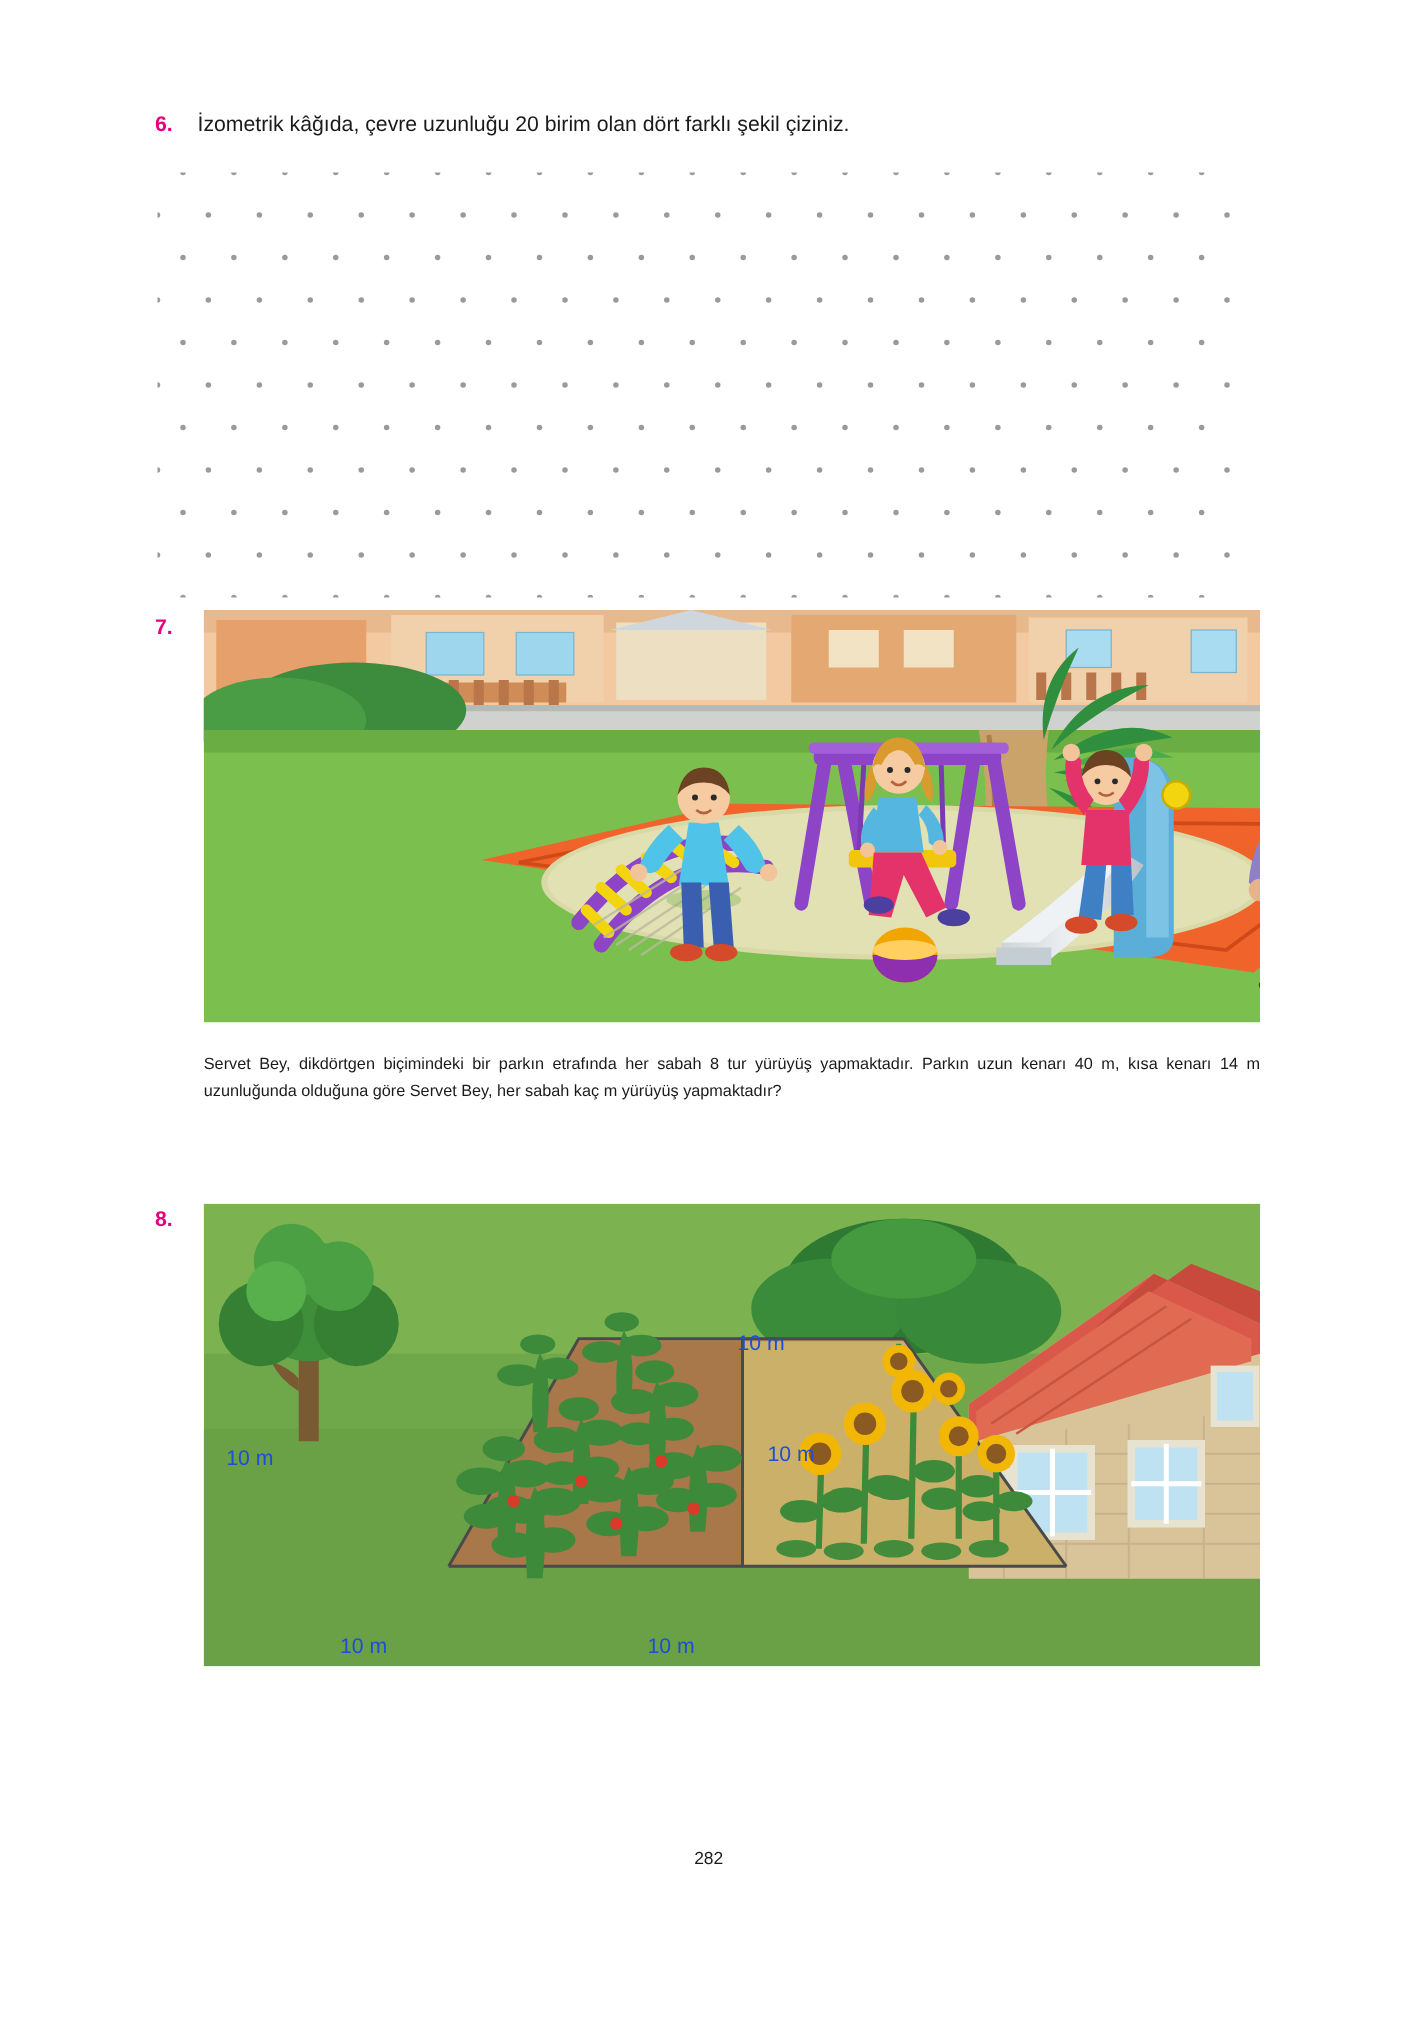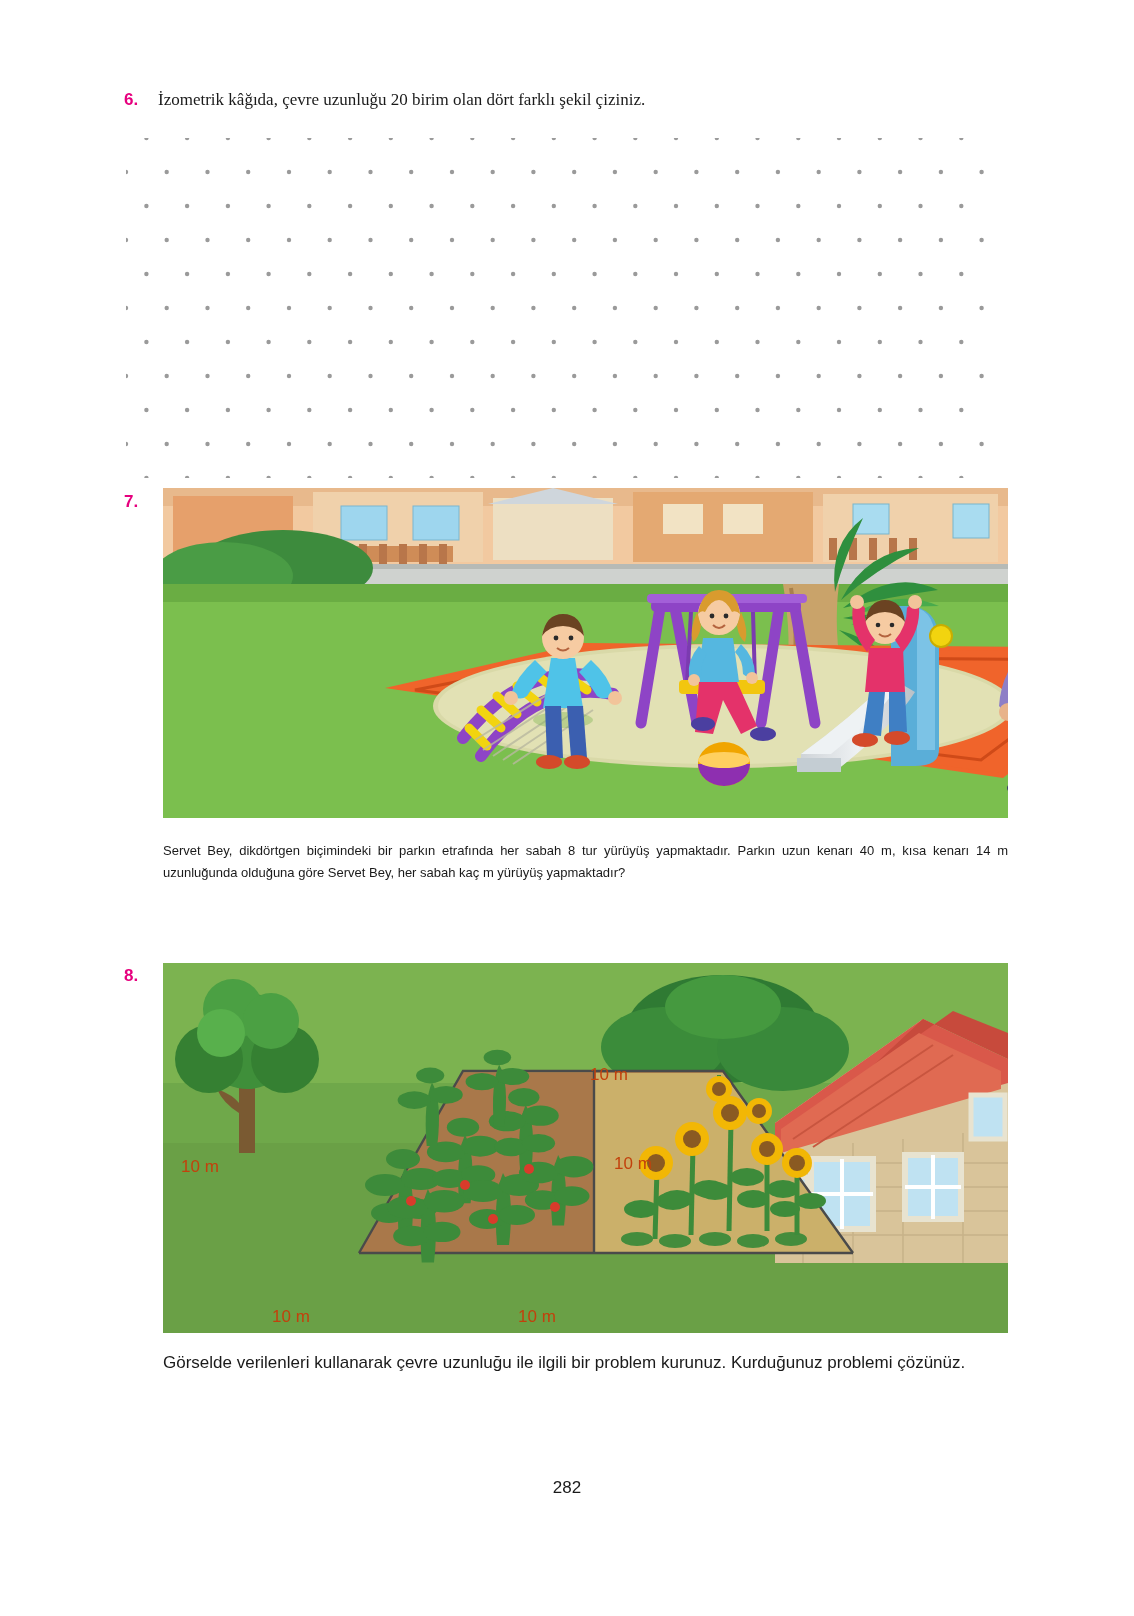--- a/index.html
+++ b/index.html
@@ -34,21 +34,20 @@
     color: #e6007e;
     font-weight: bold;
     font-size: 17px;
     width: 34px;
     flex: none;
     line-height: 1.45;
   }
   .qtext {
     font-size: 17px;
     line-height: 1.45;
-    font-family: Liberation Serif, serif;
   }
 
   .dotgrid {
     position: absolute;
     left: 126px;
     top: 138px;
     width: 876px;
     height: 340px;
   }
 
@@ -106,28 +105,28 @@
     line-height: 1.72;
     text-align: justify;
   }
 
   .pagenum {
     position: absolute;
     left: 0;
     top: 1478px;
     width: 1134px;
     text-align: center;
-    font-size: 17px;
+    font-size: 14px;
   }
 
   .lbl {
     position: absolute;
     font-family: "Liberation Sans", sans-serif;
     font-size: 17px;
-    color: #c2410c;
+    color: #1d4ed8;
     white-space: nowrap;
   }
 </style>
 </head>
 <body>
 
 <div class="page">
 
   <div class="q6">
     <span class="qnum">6.</span>
@@ -765,16 +764,15 @@
       </g>
     </g>
   </svg>
 
   <div class="lbl" style="left:590px; top:1065px;">10 m</div>
   <div class="lbl" style="left:181px; top:1157px;">10 m</div>
   <div class="lbl" style="left:614px; top:1154px;">10 m</div>
   <div class="lbl" style="left:272px; top:1307px;">10 m</div>
   <div class="lbl" style="left:518px; top:1307px;">10 m</div>
 
-  <div class="q8text">Görselde verilenleri kullanarak çevre uzunluğu ile ilgili bir problem kurunuz. Kurduğunuz problemi çözünüz.</div>
 
   <div class="pagenum">282</div>
 </div>
 
 </body></html>

